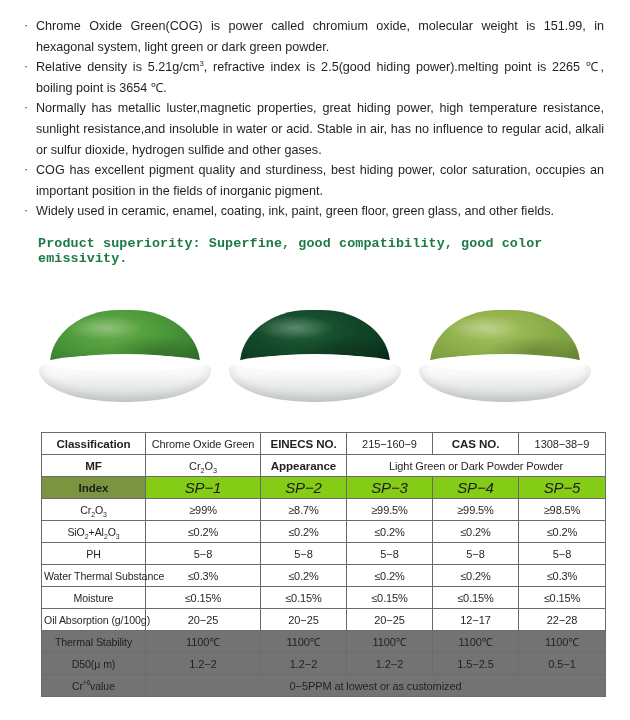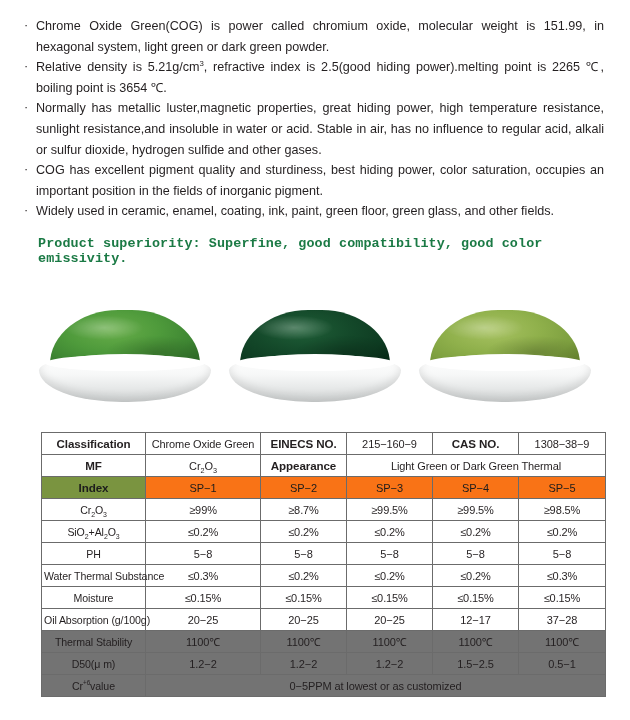--- a/index.html
+++ b/index.html
@@ -104,21 +104,21 @@
     border: 1px solid #6b6b6b;
     text-align: center;
     vertical-align: middle;
     height: 22px;
     padding: 1px 2px;
     white-space: nowrap;
     letter-spacing: -0.1px;
   }
   td.bold { font-weight: bold; font-size: 11.6px; }
   td.idx { background: #7a9440; font-weight: bold; font-size: 11.6px; color: #1c1c1c; letter-spacing: .4px; }
-  td.idxv { background: #f97316; font-size: 11px; color: #1c1c1c; }
+  td.idxv { background: #84cc16; font-size: 15px; color: #1c1c1c; font-style: italic; }
   td.lt { background: #737373; }
   td.plain { background: #ffffff; }
   td.lbl { font-size: 10.6px; }
   .tiny-sup { font-size: 0.6em; vertical-align: super; line-height: 0; }
   .tiny-sub { font-size: 0.66em; vertical-align: sub; line-height: 0; }
 </style>
 </head>
 <body>
 
 <div class="page">
@@ -186,21 +186,21 @@
           <td class="plain bold">EINECS NO.</td>
           <td class="plain">215−160−9</td>
           <td class="plain bold">CAS NO.</td>
           <td class="plain">1308−38−9</td>
         </tr>
 
         <tr>
           <td class="plain bold">MF</td>
           <td class="plain">Cr<sub class="tiny-sub">2</sub>O<sub class="tiny-sub">3</sub></td>
           <td class="plain bold">Appearance</td>
-          <td class="plain" colspan="3">Light Green or Dark Green Thermal</td>
+          <td class="plain" colspan="3">Light Green or Dark Powder Powder</td>
         </tr>
 
         <tr>
           <td class="idx">Index</td>
           <td class="idxv">SP−1</td>
           <td class="idxv">SP−2</td>
           <td class="idxv">SP−3</td>
           <td class="idxv">SP−4</td>
           <td class="idxv">SP−5</td>
         </tr>
@@ -249,21 +249,21 @@
           <td class="plain">≤0.15%</td>
           <td class="plain">≤0.15%</td>
         </tr>
 
         <tr>
           <td class="plain lbl">Oil Absorption (g/100g)</td>
           <td class="plain">20−25</td>
           <td class="plain">20−25</td>
           <td class="plain">20−25</td>
           <td class="plain">12−17</td>
-          <td class="plain">37−28</td>
+          <td class="plain">22−28</td>
         </tr>
 
         <tr>
           <td class="lt lbl">Thermal Stability</td>
           <td class="lt">1100℃</td>
           <td class="lt">1100℃</td>
           <td class="lt">1100℃</td>
           <td class="lt">1100℃</td>
           <td class="lt">1100℃</td>
         </tr>

